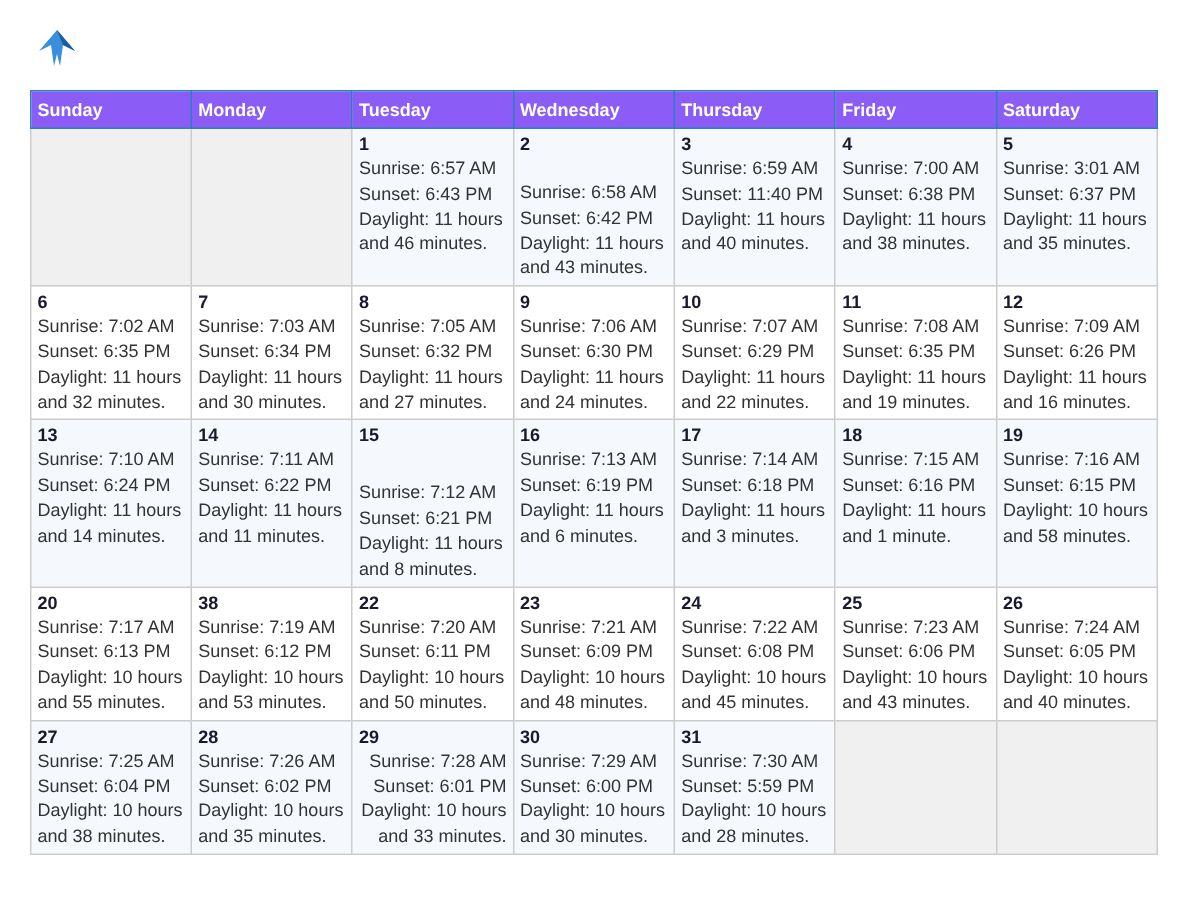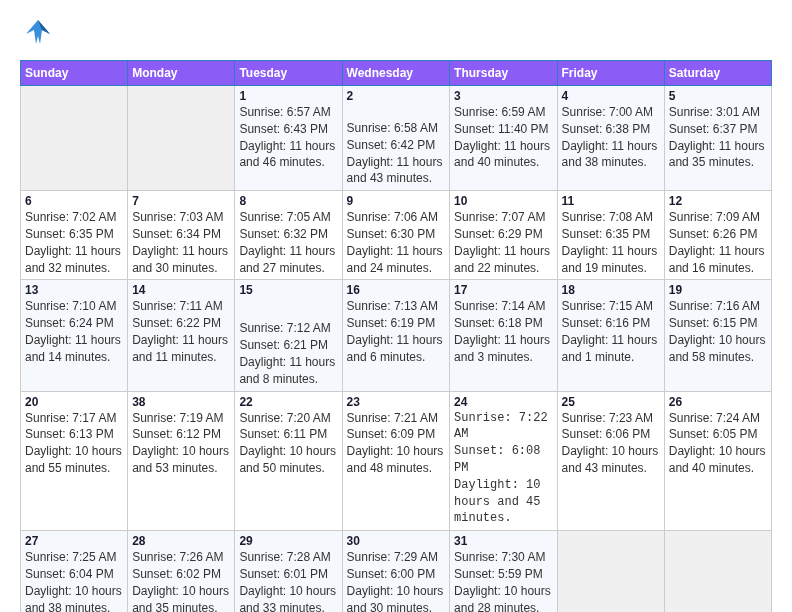--- a/index.html
+++ b/index.html
@@ -265,21 +265,21 @@
 Daylight: 10 hours and 50 minutes.</div>
         </td>
         <td>
           <span class="day-num">23</span>
           <div class="day-info" style="white-space: pre-line;">Sunrise: 7:21 AM
 Sunset: 6:09 PM
 Daylight: 10 hours and 48 minutes.</div>
         </td>
         <td>
           <span class="day-num">24</span>
-          <div class="day-info" style="white-space: pre-line; font-family: Liberation Mono, monospace;">Sunrise: 7:22 AM
+          <div class="day-info" style="white-space: pre-line;">Sunrise: 7:22 AM
 Sunset: 6:08 PM
 Daylight: 10 hours and 45 minutes.</div>
         </td>
         <td>
           <span class="day-num">25</span>
           <div class="day-info" style="white-space: pre-line;">Sunrise: 7:23 AM
 Sunset: 6:06 PM
 Daylight: 10 hours and 43 minutes.</div>
         </td>
         <td>
@@ -297,21 +297,21 @@
 Daylight: 10 hours and 38 minutes.</div>
         </td>
         <td>
           <span class="day-num">28</span>
           <div class="day-info" style="white-space: pre-line;">Sunrise: 7:26 AM
 Sunset: 6:02 PM
 Daylight: 10 hours and 35 minutes.</div>
         </td>
         <td>
           <span class="day-num">29</span>
-          <div class="day-info" style="white-space: pre-line;">Sunrise: 7:28 AM
+          <div class="day-info" style="white-space: pre-line; text-align: right;">Sunrise: 7:28 AM
 Sunset: 6:01 PM
 Daylight: 10 hours and 33 minutes.</div>
         </td>
         <td>
           <span class="day-num">30</span>
           <div class="day-info" style="white-space: pre-line;">Sunrise: 7:29 AM
 Sunset: 6:00 PM
 Daylight: 10 hours and 30 minutes.</div>
         </td>
         <td>

